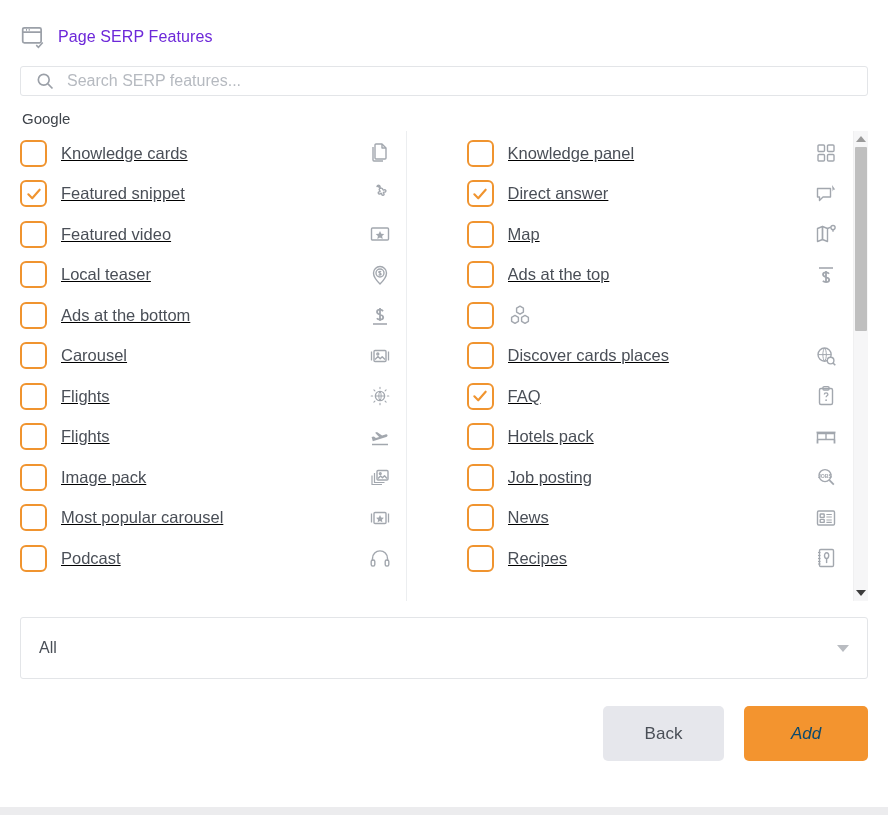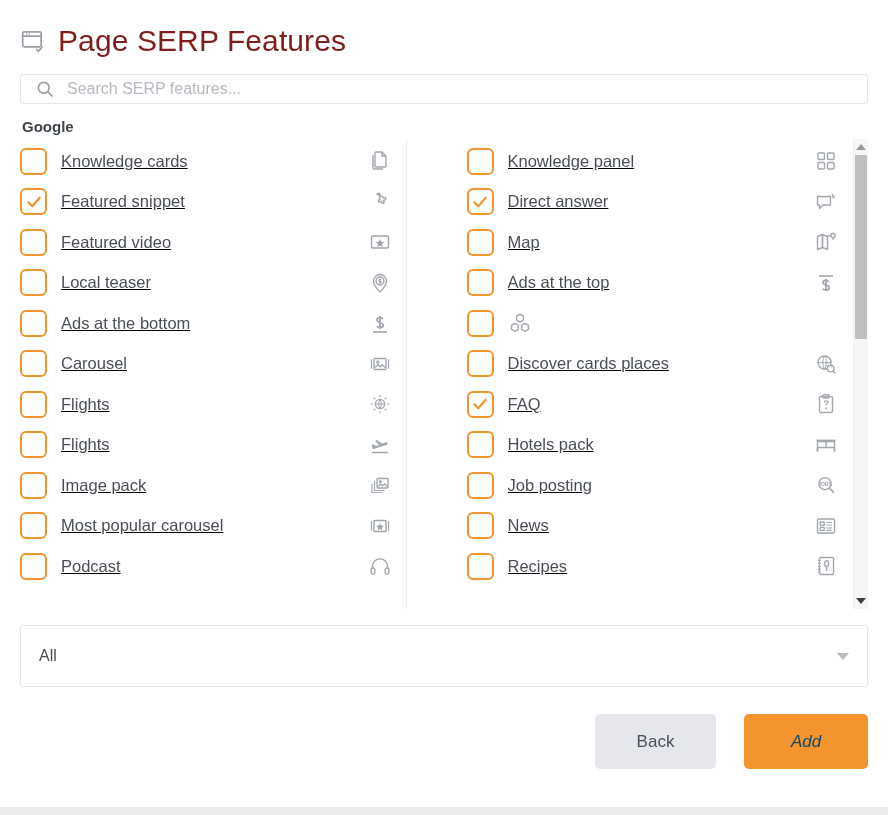--- a/index.html
+++ b/index.html
@@ -29,22 +29,22 @@
     padding: 24px 20px 10px 20px;
   }
   .header-icon {
     width: 26px;
     height: 26px;
     color: #9ba0a8;
     flex: 0 0 auto;
     display: block;
   }
   .header-title {
-    font-size: 30px;
-    color: #7f1d1d;
+    font-size: 16px;
+    color: #6d28d9;
     font-weight: 400;
     letter-spacing: .1px;
     white-space: nowrap;
   }
 
   
   .search-wrap {
     margin: 6px 20px 0 20px;
     height: 30px;
     border: 1px solid #e3e5e8;
@@ -69,21 +69,21 @@
     color: #4a4f57;
     background: transparent;
     height: 100%;
   }
   .search-input::placeholder { color: #b6bac0; }
 
   
   .group-label {
     padding: 14px 0 4px 22px;
     font-size: 15px;
-    font-weight: bold;
+    font-weight: normal;
     color: #3f444b;
   }
 
   
   .list-region {
     position: relative;
     margin: 0 20px 0 20px;
     height: 470px;
   }
   .columns {
@@ -210,21 +210,21 @@
     border-left: 6px solid transparent;
     border-right: 6px solid transparent;
     border-top: 7px solid #b9bcc1;
   }
 
   
   .footer {
     display: flex;
     justify-content: flex-end;
     align-items: center;
-    gap: 28px;
+    gap: 20px;
     padding: 27px 20px 0 20px;
   }
   .btn {
     border: none;
     border-radius: 5px;
     font-family: "Liberation Sans", sans-serif;
     font-size: 17px;
     cursor: pointer;
     height: 55px;
     min-width: 121px;

